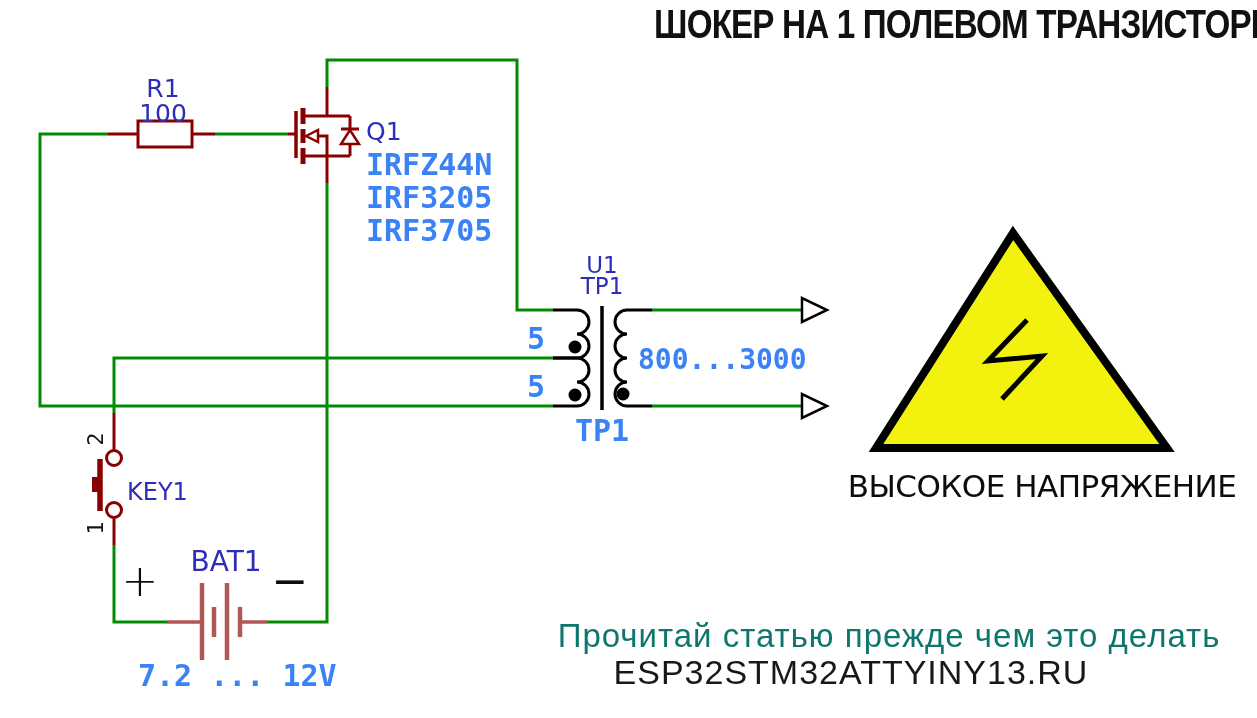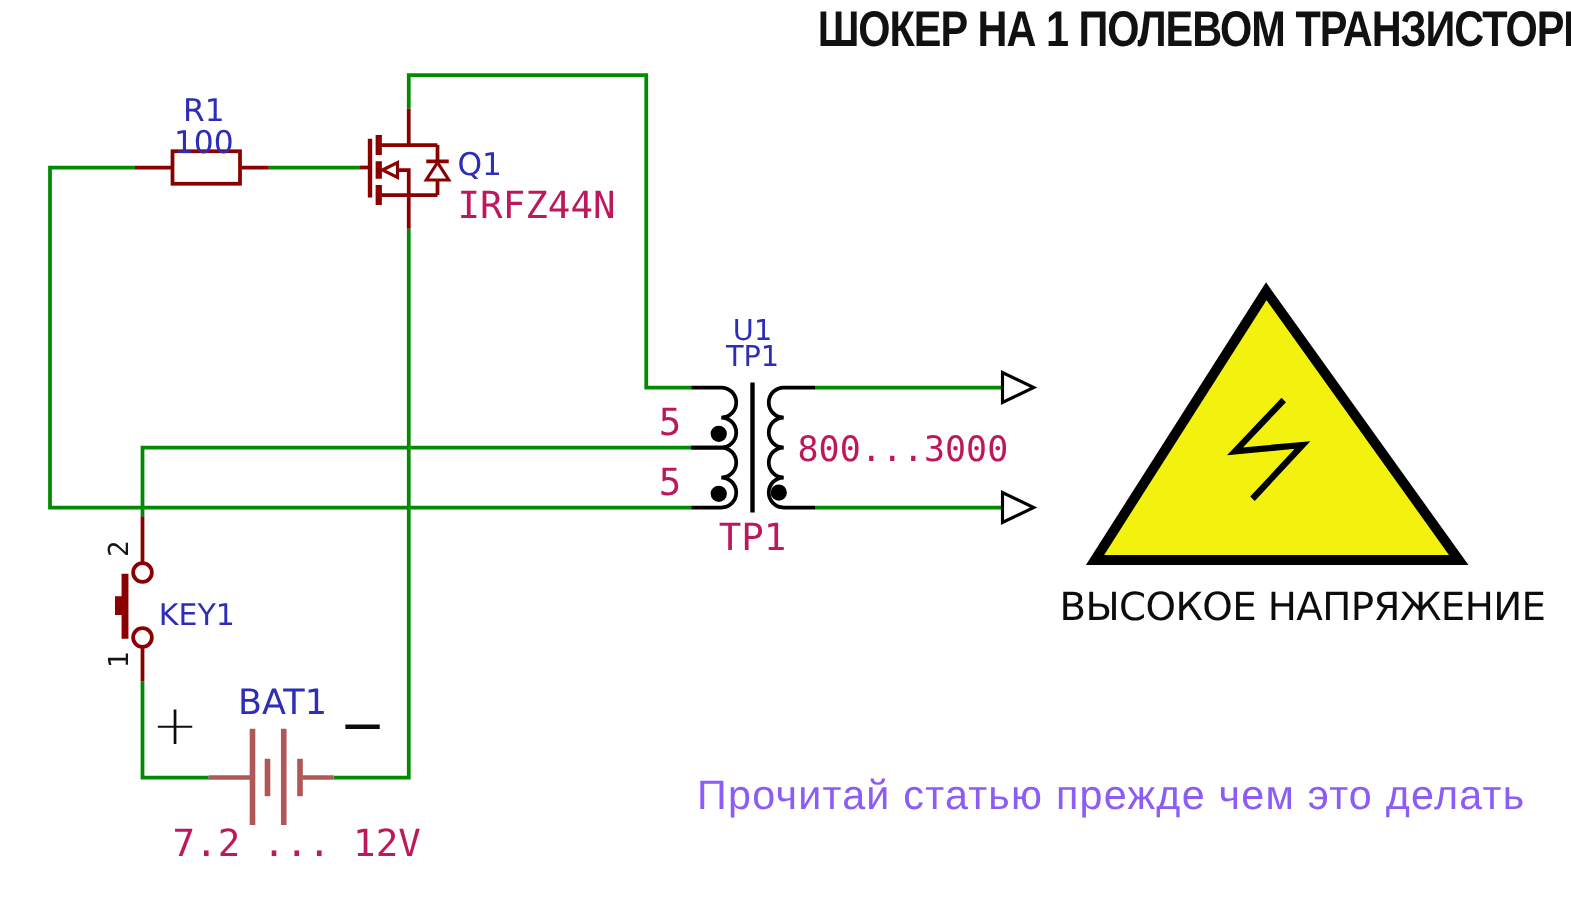--- a/index.html
+++ b/index.html
@@ -1,21 +1,21 @@
 <!DOCTYPE html>
 <html><head>
 <meta charset="utf-8">
 <style>
   html,body{margin:0;padding:0;background:#fff;}
   #page{position:relative;width:1257px;height:718px;background:#fff;overflow:hidden;
         font-family:"DejaVu Sans",sans-serif;}
   #schematic-svg{position:absolute;left:0;top:0;}
   .txt{position:absolute;white-space:nowrap;line-height:1.05;}
   .blue{color:#2d2db8;font-family:"DejaVu Sans",sans-serif;}
-  .mono{color:#be185d;font-family:"DejaVu Sans Mono","Liberation Mono",monospace;}
+  .mono{color:#3b82f6;font-family:"DejaVu Sans Mono","Liberation Mono",monospace;font-weight:bold;}
   .center{text-align:center;}
   .right{text-align:right;}
 
   .title{left:598px;top:3px;width:660px;font-family:"Liberation Sans",sans-serif;
          font-weight:bold;font-size:40px;color:#111;text-align:center;
          transform:scaleX(0.83);transform-origin:50% 0;letter-spacing:-1px;}
 
   .r1-ref{left:113px;top:76px;width:100px;font-size:25px;}
   .r1-val{left:113px;top:101px;width:100px;font-size:25px;}
   .q1-ref{left:366px;top:119px;font-size:25px;}
@@ -35,21 +35,21 @@
   .key1-ref{left:127px;top:480px;font-size:24px;}
 
   .bat1-ref{left:176px;top:547px;width:100px;font-size:28px;}
   .bat-plus{left:115px;top:558px;width:50px;font-size:44px;color:#0c0c0c;text-align:center;font-weight:200;}
   .bat-minus{left:265px;top:558px;width:50px;font-size:44px;color:#0c0c0c;text-align:center;}
   .bat-voltage{left:138px;top:660px;font-size:30px;}
 
   .hv-label{left:822px;top:470px;width:440px;font-size:31px;color:#0c0c0c;letter-spacing:-0.5px;}
 
   .warn-red{left:539px;top:619px;width:700px;font-family:"Liberation Sans",sans-serif;
-            font-size:33px;color:#8b5cf6;letter-spacing:1px;}
+            font-size:33px;color:#0f766e;letter-spacing:1px;}
   .site{left:601px;top:655px;width:500px;font-family:"Liberation Sans",sans-serif;
         font-size:34px;color:#181818;letter-spacing:1px;}
 </style>
 </head>
 <body>
 
 <div id="page">
 
   <svg id="schematic-svg" width="1257" height="718" viewBox="0 0 1257 718">
 
@@ -118,20 +118,22 @@
   </svg>
 
   <div class="txt title">ШОКЕР НА 1 ПОЛЕВОМ ТРАНЗИСТОРЕ</div>
 
   <div class="txt blue center r1-ref">R1</div>
   <div class="txt blue center r1-val">100</div>
 
   <div class="txt blue q1-ref">Q1</div>
   <div class="txt mono q1-parts">
     <div>IRFZ44N</div>
+    <div>IRF3205</div>
+    <div>IRF3705</div>
   </div>
 
   <div class="txt blue center u1-ref">U1</div>
   <div class="txt blue center tp1-ref-blue">TP1</div>
   <div class="txt mono right turns-a">5</div>
   <div class="txt mono right turns-b">5</div>
   <div class="txt mono turns-sec">800...3000</div>
   <div class="txt mono center tp1-name">TP1</div>
 
   <div class="txt key-pin pin2">2</div>
@@ -139,14 +141,15 @@
   <div class="txt blue key1-ref">KEY1</div>
 
   <div class="txt blue center bat1-ref">BAT1</div>
   <div class="txt bat-plus">+</div>
   <div class="txt bat-minus">−</div>
   <div class="txt mono bat-voltage">7.2 ... 12V</div>
 
   <div class="txt center hv-label">ВЫСОКОЕ НАПРЯЖЕНИЕ</div>
 
   <div class="txt center warn-red">Прочитай статью прежде чем это делать</div>
+  <div class="txt center site">ESP32STM32ATTYINY13.RU</div>
 
 </div>
 
 </body></html>

